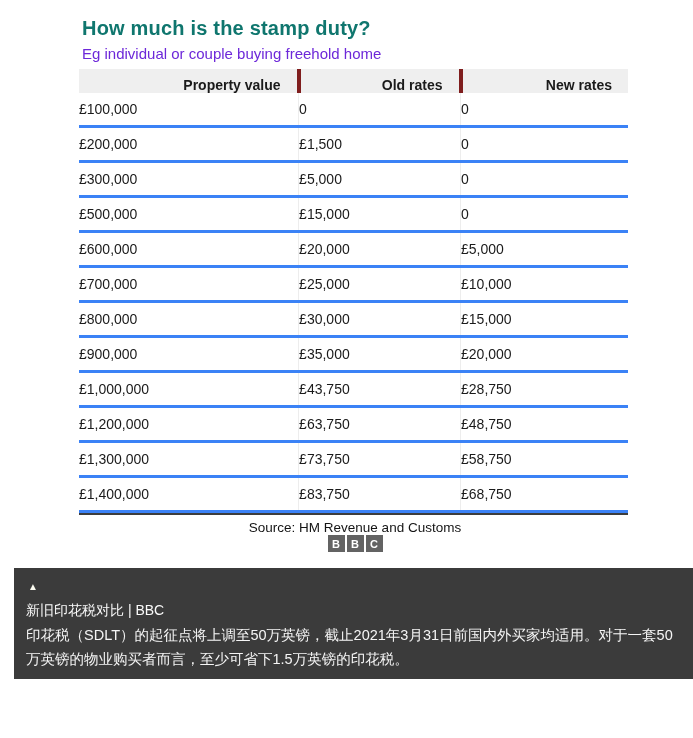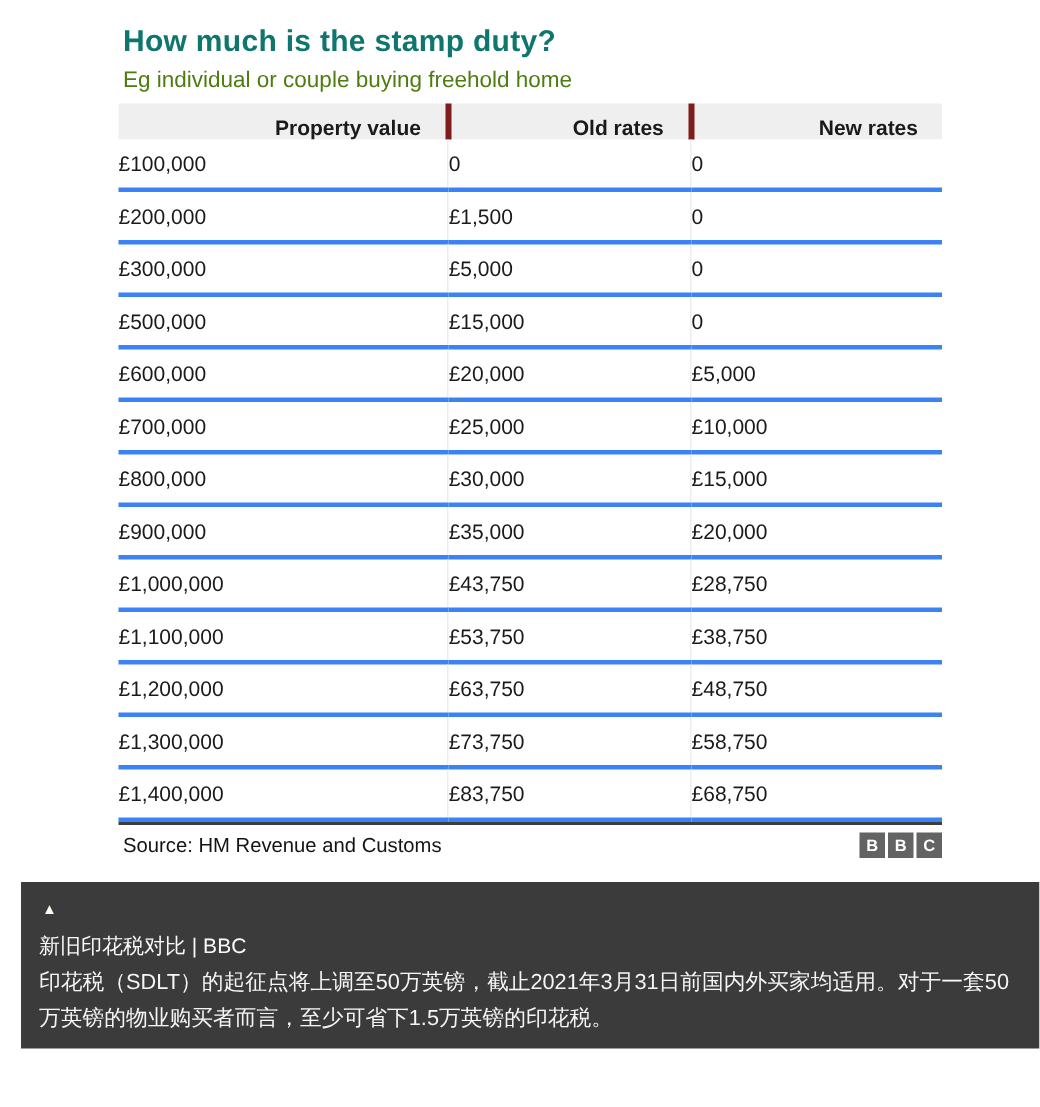--- a/index.html
+++ b/index.html
@@ -17,21 +17,21 @@
   }
   .chart-title {
     font-size: 20px;
     font-weight: bold;
     color: #0f766e;
     margin: 0 0 5px 3px;
     letter-spacing: 0.2px;
   }
   .chart-subtitle {
     font-size: 15px;
-    color: #4d7c0f;
+    color: #6d28d9;
     margin: 0 0 7px 3px;
   }
   table.rates {
     width: 100%;
     border-collapse: collapse;
     table-layout: fixed;
   }
   table.rates col.c1 { width: 40%; }
   table.rates col.c2 { width: 29.5%; }
   table.rates col.c3 { width: 30.5%; }
@@ -63,20 +63,21 @@
     border-top: 2px solid #3d3d3d;
     margin: 0;
   }
   .source-row {
     display: flex;
     justify-content: space-between;
     align-items: center;
     padding: 5px 0 0 3px;
     font-size: 13.5px;
     color: #141414;
+    flex-direction: column;
   }
   .bbc-logo { display: flex; gap: 2px; }
   .bbc-block {
     width: 17px; height: 17px;
     background: #636363;
     color: #ffffff;
     font-weight: bold;
     font-size: 11px;
     display: flex;
     align-items: center;
@@ -171,25 +172,20 @@
           <td>£900,000</td>
           <td>£35,000</td>
           <td>£20,000</td>
         </tr>
         <tr>
           <td>£1,000,000</td>
           <td>£43,750</td>
           <td>£28,750</td>
         </tr>
         <tr>
-          <td>£1,100,000</td>
-          <td>£53,750</td>
-          <td>£38,750</td>
-        </tr>
-        <tr>
           <td>£1,200,000</td>
           <td>£63,750</td>
           <td>£48,750</td>
         </tr>
         <tr>
           <td>£1,300,000</td>
           <td>£73,750</td>
           <td>£58,750</td>
         </tr>
         <tr>

